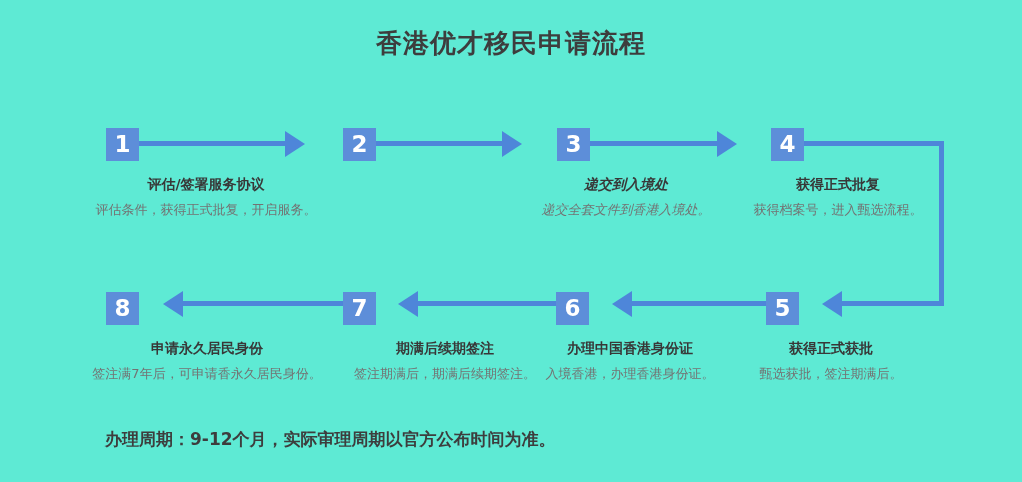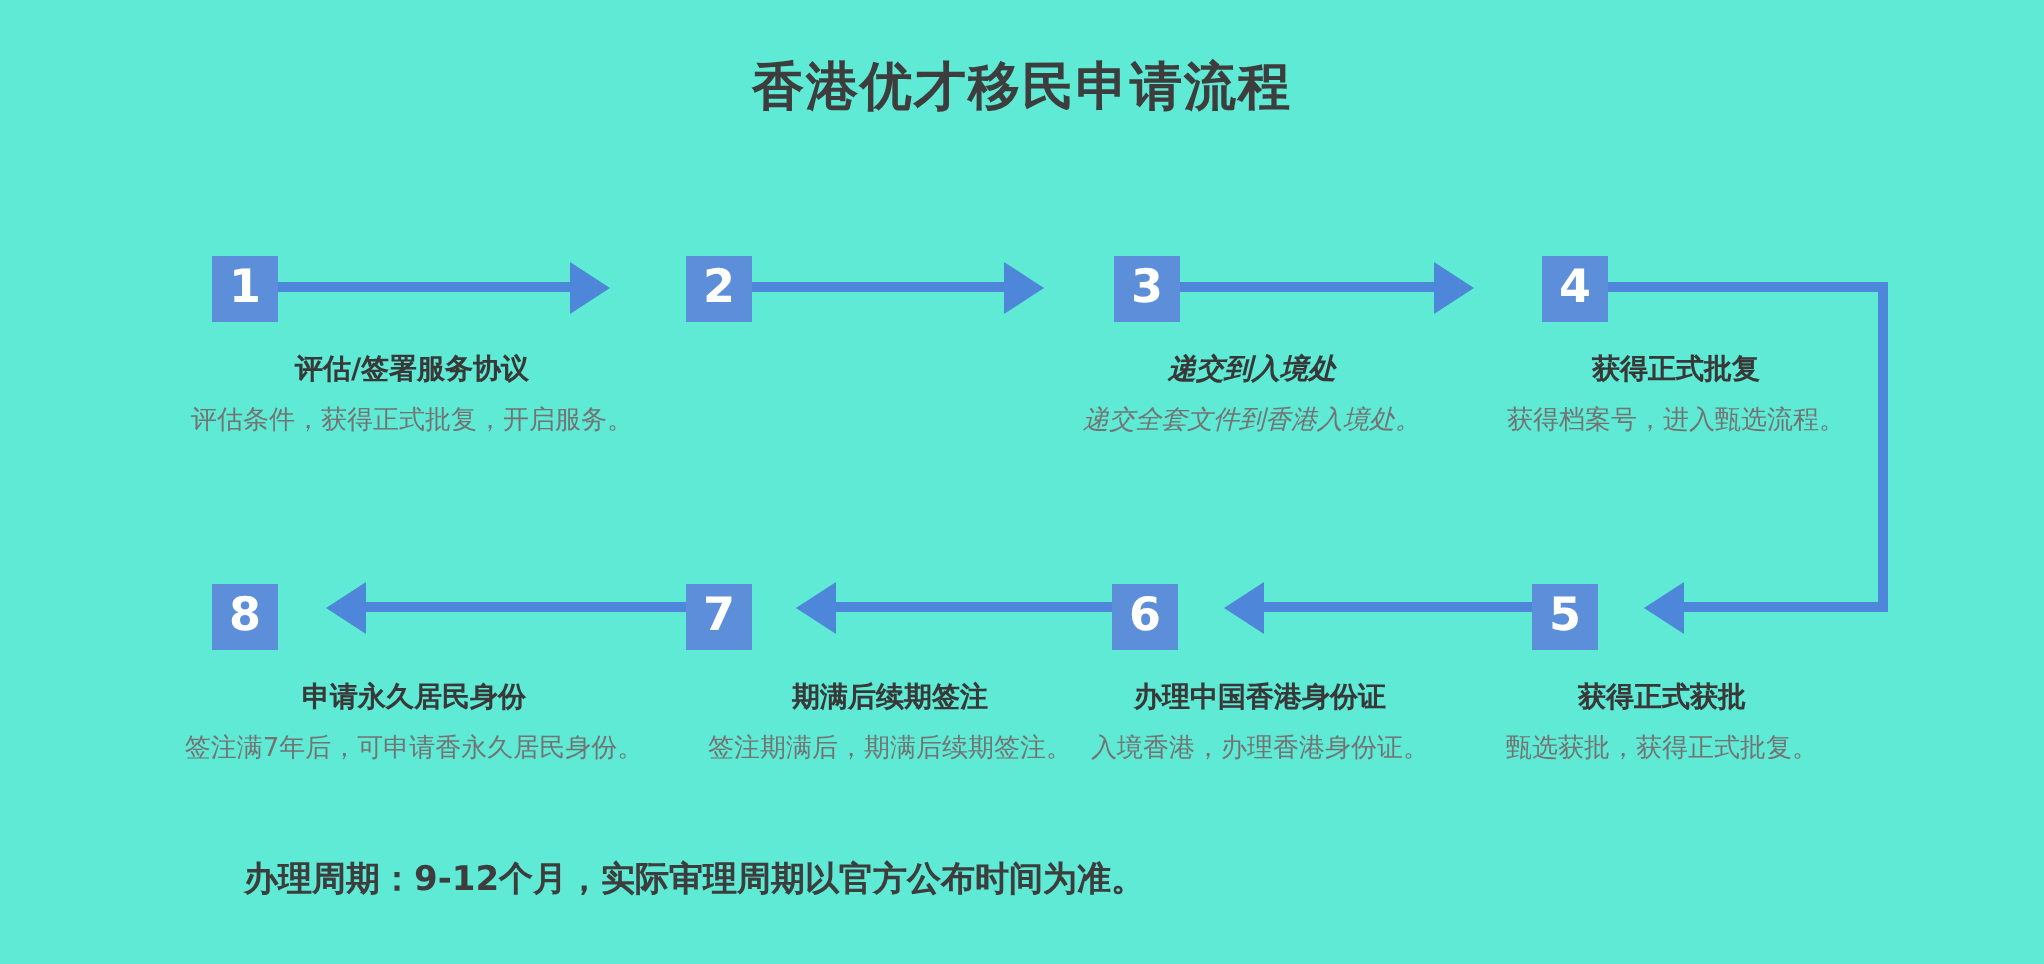--- a/index.html
+++ b/index.html
@@ -98,21 +98,21 @@
   }
   .head-left {
     position: absolute;
     width: 0; height: 0;
     border-top: 13px solid transparent;
     border-bottom: 13px solid transparent;
     border-right: 20px solid var(--arrow-blue);
   }
   .footer-note {
     position: absolute;
-    left: 122px;
+    left: 105px;
     top: 428px;
     font-size: 17px;
     font-weight: bold;
     color: var(--title-dark);
   }
 </style>
 </head>
 <body>
 
 <div class="canvas">
@@ -147,21 +147,21 @@
   <div class="txt t4">
     <div class="step-title">获得正式批复</div>
     <div class="step-desc">获得档案号，进入甄选流程。</div>
   </div>
 
   <div class="sq sq5">
     <span>5</span>
   </div>
   <div class="txt t5">
     <div class="step-title">获得正式获批</div>
-    <div class="step-desc">甄选获批，获得正式批复。</div>
+    <div class="step-desc">甄选获批，签注期满后。</div>
   </div>
 
   <div class="sq sq6">
     <span>6</span>
   </div>
   <div class="txt t6">
     <div class="step-title">办理中国香港身份证</div>
     <div class="step-desc">入境香港，办理香港身份证。</div>
   </div>
 

